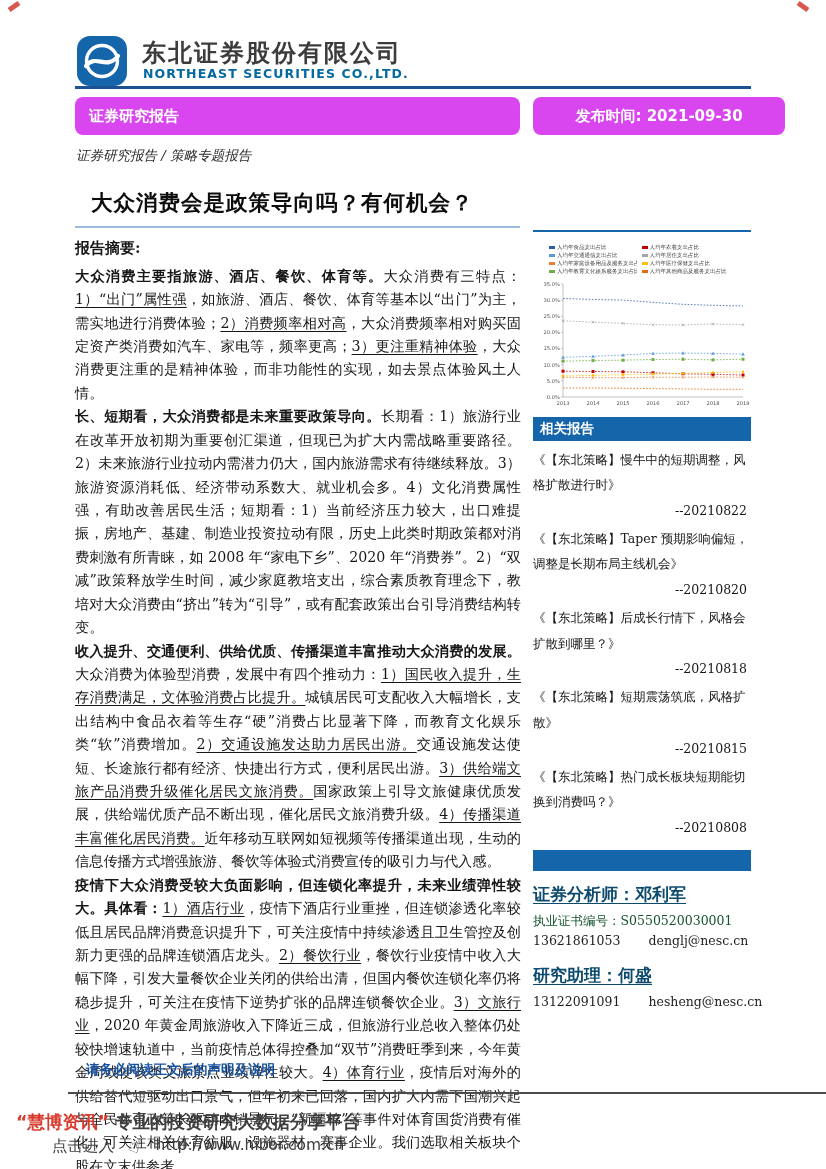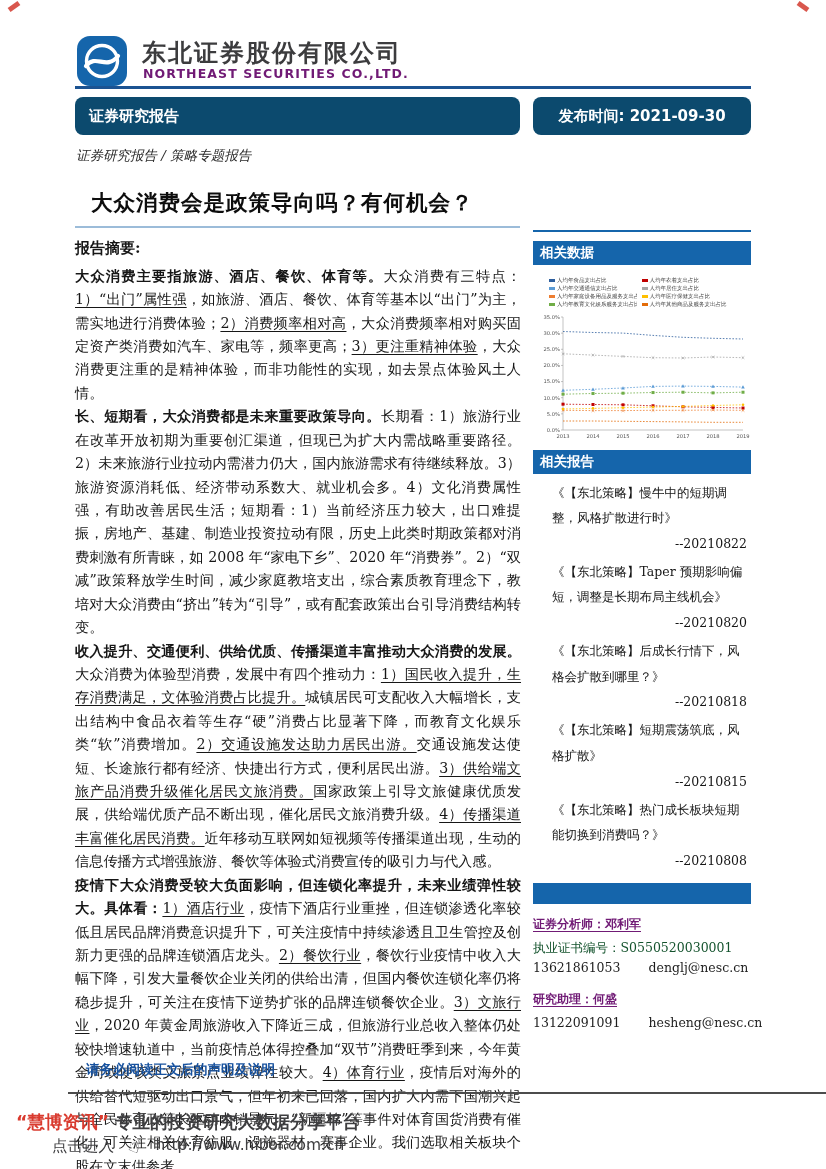--- a/index.html
+++ b/index.html
@@ -5,27 +5,27 @@
   html,body{margin:0;padding:0;background:#888;}
   .page{position:relative;width:826px;height:1169px;background:#ffffff;overflow:hidden;
         font-family:"DejaVu Serif",serif;color:#141414;}
   .corner-mark{position:absolute;width:12px;height:5px;background:#d23a2e;transform:rotate(-35deg);opacity:.85;}
   .corner-mark.left{left:8px;top:4px;}
   .corner-mark.right{left:797px;top:4px;transform:rotate(35deg);}
   
   .logo{position:absolute;left:76px;top:35px;}
   .co-cn{position:absolute;left:142px;top:37px;font-size:24px;font-weight:bold;color:#3c3c3e;
          letter-spacing:2px;font-family:"DejaVu Sans",sans-serif;}
-  .co-en{position:absolute;left:143px;top:66px;font-size:12.5px;font-weight:bold;color:#701a75;
+  .co-en{position:absolute;left:143px;top:66px;font-size:12.5px;font-weight:bold;color:#0369a1;
          letter-spacing:1.1px;font-family:"DejaVu Sans",sans-serif;}
   .header-rule{position:absolute;left:75px;top:86px;width:676px;height:3px;background:#1b5392;}
-  .banner{position:absolute;top:97px;height:38px;background:#0c4a6e;border-radius:8px;color:#fff;
+  .banner{position:absolute;top:97px;height:38px;background:#d946ef;border-radius:8px;color:#fff;
           font-weight:bold;font-family:"DejaVu Sans",sans-serif;display:flex;align-items:center;font-size:15px;}
   .banner.bl{left:75px;width:445px;padding-left:14px;box-sizing:border-box;}
-  .banner.br{left:533px;width:218px;justify-content:center;}
+  .banner.br{left:533px;width:252px;justify-content:center;}
   .breadcrumb{position:absolute;left:76px;top:147px;font-size:13.5px;font-style:italic;color:#2a2a2a;}
   .title{position:absolute;left:75px;top:172px;margin:16px;font-size:21.5px;font-weight:bold;color:#0d0d0d;letter-spacing:1px;}
   .title-rule{position:absolute;left:75px;top:226px;width:445px;height:2px;background:#9cbcd9;}
   
   .main{position:absolute;left:75px;top:236px;width:446px;font-size:14.2px;line-height:1.65;
         text-align:justify;color:#161616;}
   .summary-h{font-weight:bold;font-size:15px;margin:0 0 4px 0;}
   .para{margin:0;}
   .para .b{font-weight:bold;}
   .para .u{text-decoration:underline;text-underline-offset:3px;}
@@ -35,24 +35,24 @@
   .sb-header{background:#1565ab;color:#fff;font-weight:bold;font-size:13.5px;padding:3px 7px;
              font-family:"DejaVu Sans",sans-serif;}
   .chart{margin:12px 0 6px 0;}
   .legend{display:grid;grid-template-columns:1fr 1.25fr;column-gap:5px;row-gap:1px;
           font-size:5.5px;line-height:1.3;color:#444;margin:0 0 3px 16px;font-family:"DejaVu Sans",sans-serif;}
   .lg-item{display:flex;align-items:center;gap:2px;white-space:nowrap;overflow:hidden;}
   .lg-swatch{width:6px;height:3px;flex:none;display:inline-block;}
   #chart-svg{width:218px;height:132px;display:block;}
   #reports-list{padding-top:6px;font-size:12.5px;color:#151515;}
   .report-item{margin-bottom:3px;}
-  .report-title{line-height:2.05;margin-left:19px;}
+  .report-title{line-height:2.05;}
   .report-date{text-align:right;line-height:2.0;padding-right:4px;}
   .an-bar{height:21px;background:#1565ab;margin-top:10px;}
-  .an-name{color:#701a75;font-weight:bold;font-size:12px;text-decoration:underline;
+  .an-name{color:#0c4a6e;font-weight:bold;font-size:17px;text-decoration:underline;
            text-underline-offset:3px;margin:12px 0 5px 0;}
   .an-row{font-size:12.5px;line-height:1.65;color:#14532d;}
   .an-contact{display:flex;gap:28px;font-size:12.5px;line-height:1.65;color:#1d1d1d;}
   .an-contact .email{color:#1d1d1d;text-decoration:none;}
   
   .footer-line{position:absolute;left:68px;top:1092px;width:758px;height:2px;background:#4c4c4c;}
   .f-notice{position:absolute;left:86px;top:1061px;color:#17529f;font-weight:bold;font-size:13.5px;}
   .f-brand{position:absolute;left:16px;top:1110px;font-size:17.5px;font-weight:bold;color:#3e3e40;
            font-family:"DejaVu Sans",sans-serif;}
   .f-brand .red{color:#d93a2e;}
@@ -89,21 +89,20 @@
     <div class="summary-h">报告摘要:</div>
     <p class="para"><span class="b">大众消费主要指旅游、酒店、餐饮、体育等。</span><span>大众消费有三特点：</span><span class="u">1）“出门”属性强</span><span>，如旅游、酒店、餐饮、体育等基本以“出门”为主，需实地进行消费体验；</span><span class="u">2）消费频率相对高</span><span>，大众消费频率相对购买固定资产类消费如汽车、家电等，频率更高；</span><span class="u">3）更注重精神体验</span><span>，大众消费更注重的是精神体验，而非功能性的实现，如去景点体验风土人情。</span></p>
     <p class="para"><span class="b">长、短期看，大众消费都是未来重要政策导向。</span><span>长期看：1）旅游行业在改革开放初期为重要创汇渠道，但现已为扩大内需战略重要路径。2）未来旅游行业拉动内需潜力仍大，国内旅游需求有待继续释放。3）旅游资源消耗低、经济带动系数大、就业机会多。4）文化消费属性强，有助改善居民生活；短期看：1）当前经济压力较大，出口难提振，房地产、基建、制造业投资拉动有限，历史上此类时期政策都对消费刺激有所青睐，如 2008 年“家电下乡”、2020 年“消费券”。2）“双减”政策释放学生时间，减少家庭教培支出，综合素质教育理念下，教培对大众消费由“挤出”转为“引导”，或有配套政策出台引导消费结构转变。</span></p>
     <p class="para"><span class="b">收入提升、交通便利、供给优质、传播渠道丰富推动大众消费的发展。</span><span>大众消费为体验型消费，发展中有四个推动力：</span><span class="u">1）国民收入提升，生存消费满足，文体验消费占比提升。</span><span>城镇居民可支配收入大幅增长，支出结构中食品衣着等生存“硬”消费占比显著下降，而教育文化娱乐类“软”消费增加。</span><span class="u">2）交通设施发达助力居民出游。</span><span>交通设施发达使短、长途旅行都有经济、快捷出行方式，便利居民出游。</span><span class="u">3）供给端文旅产品消费升级催化居民文旅消费。</span><span>国家政策上引导文旅健康优质发展，供给端优质产品不断出现，催化居民文旅消费升级。</span><span class="u">4）传播渠道丰富催化居民消费。</span><span>近年移动互联网如短视频等传播渠道出现，生动的信息传播方式增强旅游、餐饮等体验式消费宣传的吸引力与代入感。</span></p>
     <p class="para"><span class="b">疫情下大众消费受较大负面影响，但连锁化率提升，未来业绩弹性较大。</span><span class="b">具体看：</span><span class="u">1）酒店行业</span><span>，疫情下酒店行业重挫，但连锁渗透化率较低且居民品牌消费意识提升下，可关注疫情中持续渗透且卫生管控及创新力更强的品牌连锁酒店龙头。</span><span class="u">2）餐饮行业</span><span>，餐饮行业疫情中收入大幅下降，引发大量餐饮企业关闭的供给出清，但国内餐饮连锁化率仍将稳步提升，可关注在疫情下逆势扩张的品牌连锁餐饮企业。</span><span class="u">3）文旅行业</span><span>，2020 年黄金周旅游收入下降近三成，但旅游行业总收入整体仍处较快增速轨道中，当前疫情总体得控叠加“双节”消费旺季到来，今年黄金周或使该类文旅景点业绩弹性较大。</span><span class="u">4）体育行业</span><span>，疫情后对海外的供给替代短驱动出口景气，但年初来已回落，国内扩大内需下国潮兴起与全民体育政策长驱动内销景气，“新疆棉”等事件对体育国货消费有催化，可关注相关体育纺服、设施器材、赛事企业。我们选取相关板块个股在文末供参考。</span></p>
 
   </div>
 
   <div class="sidebar">
     <div class="sb-topline"></div>
-    <div class="sb-header">相关数据</div>
 
     <div class="chart">
       <div class="legend" id="chart-legend">
           <div class="lg-item">
             <span class="lg-swatch" style="background: rgb(46, 95, 158);"></span>
             <span>人均年食品支出占比</span>
           </div>
           <div class="lg-item">
             <span class="lg-swatch" style="background: rgb(192, 0, 0);"></span>
             <span>人均年衣着支出占比</span>

